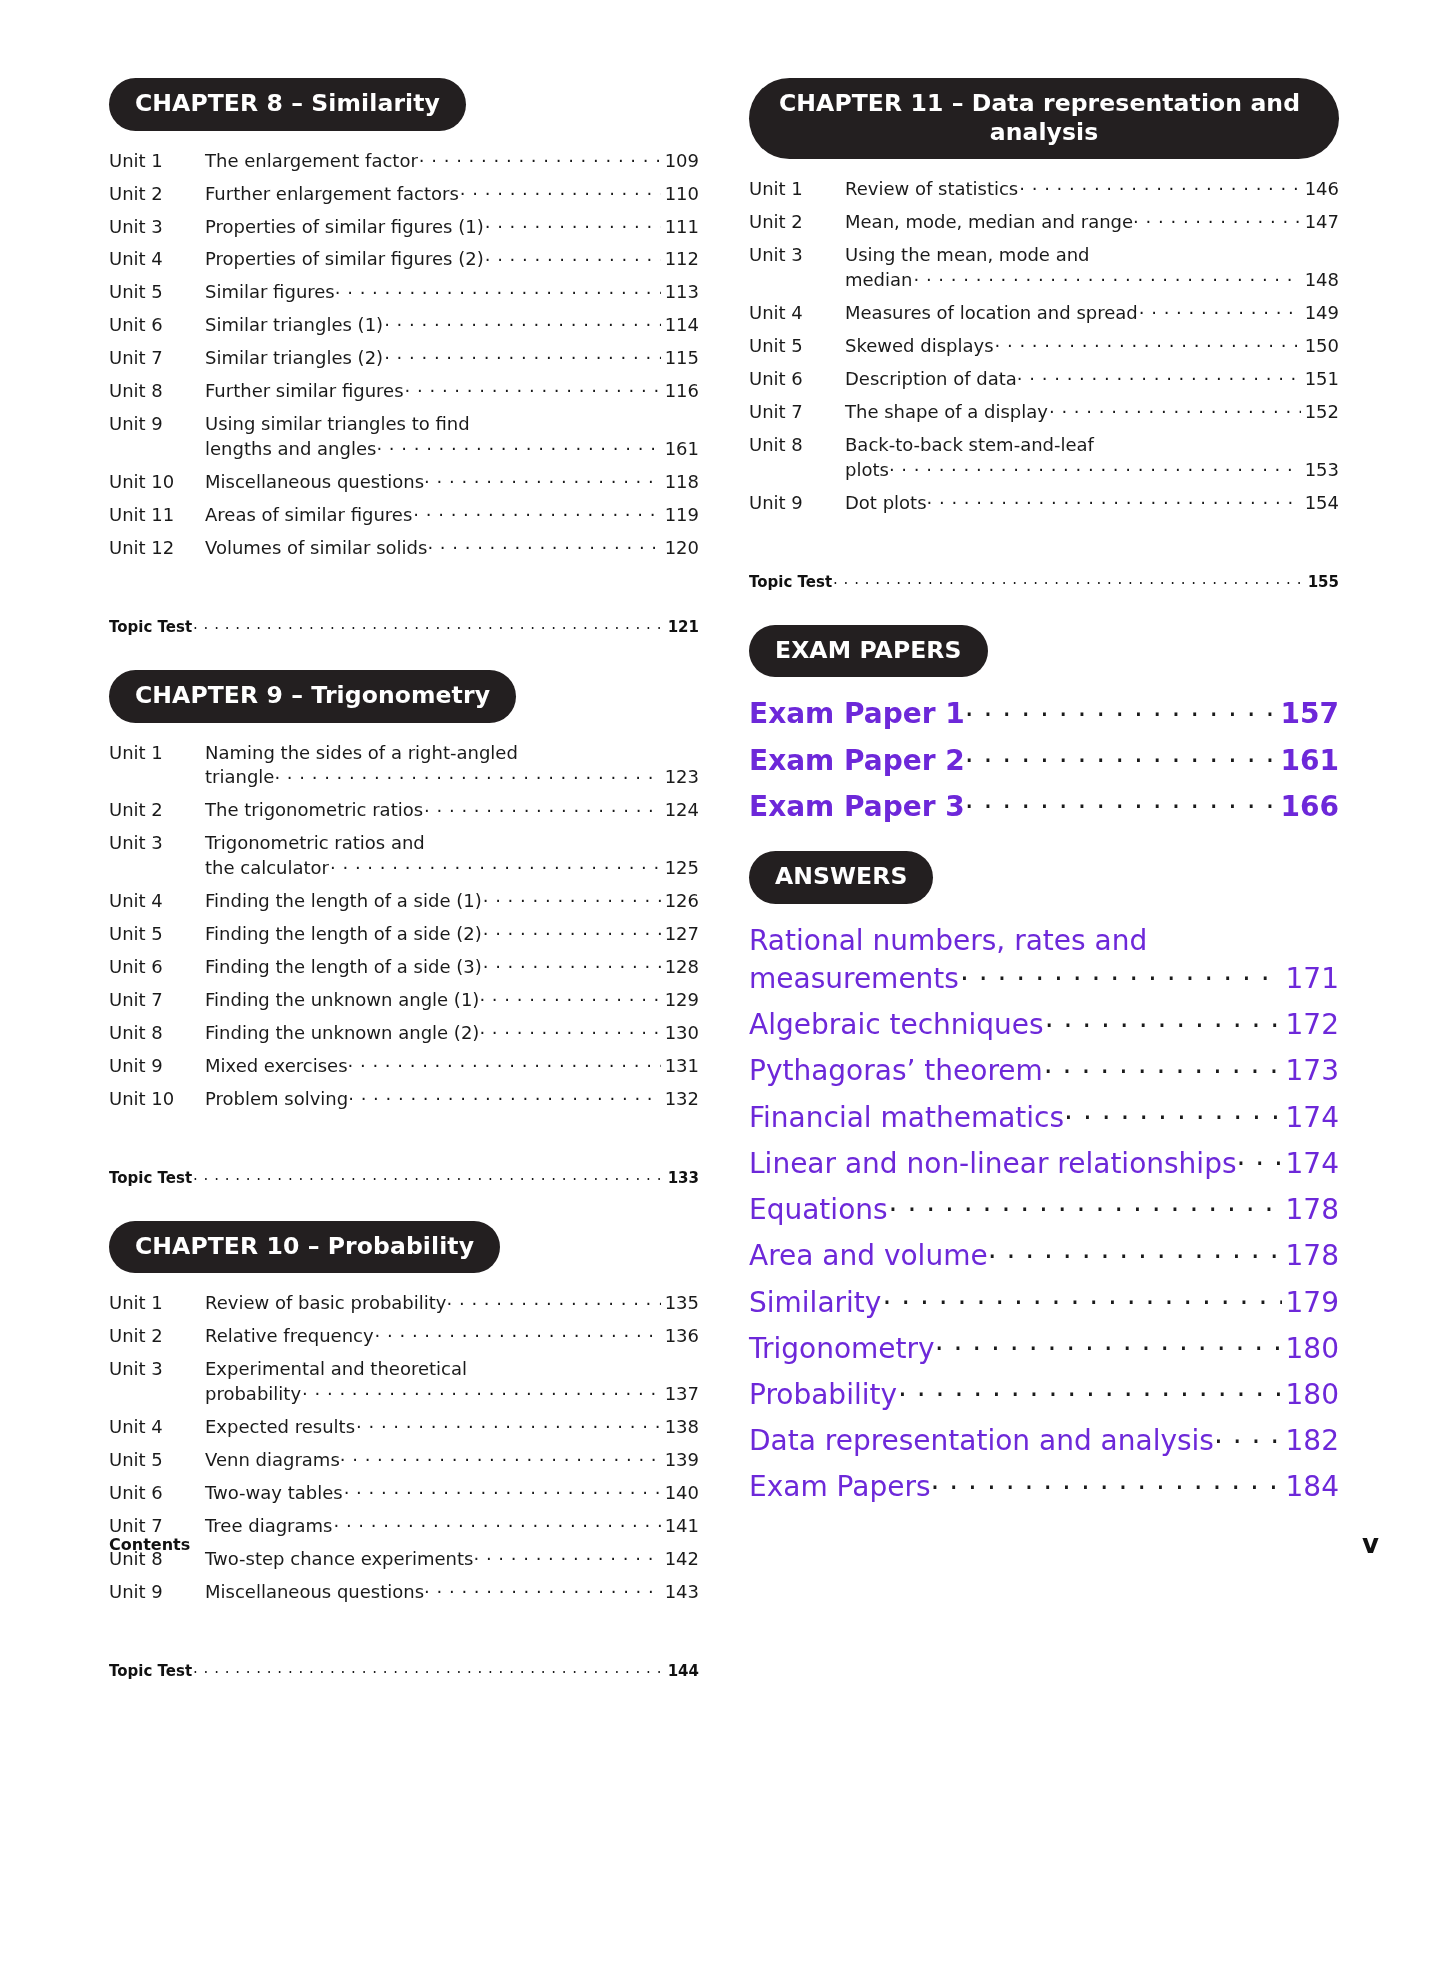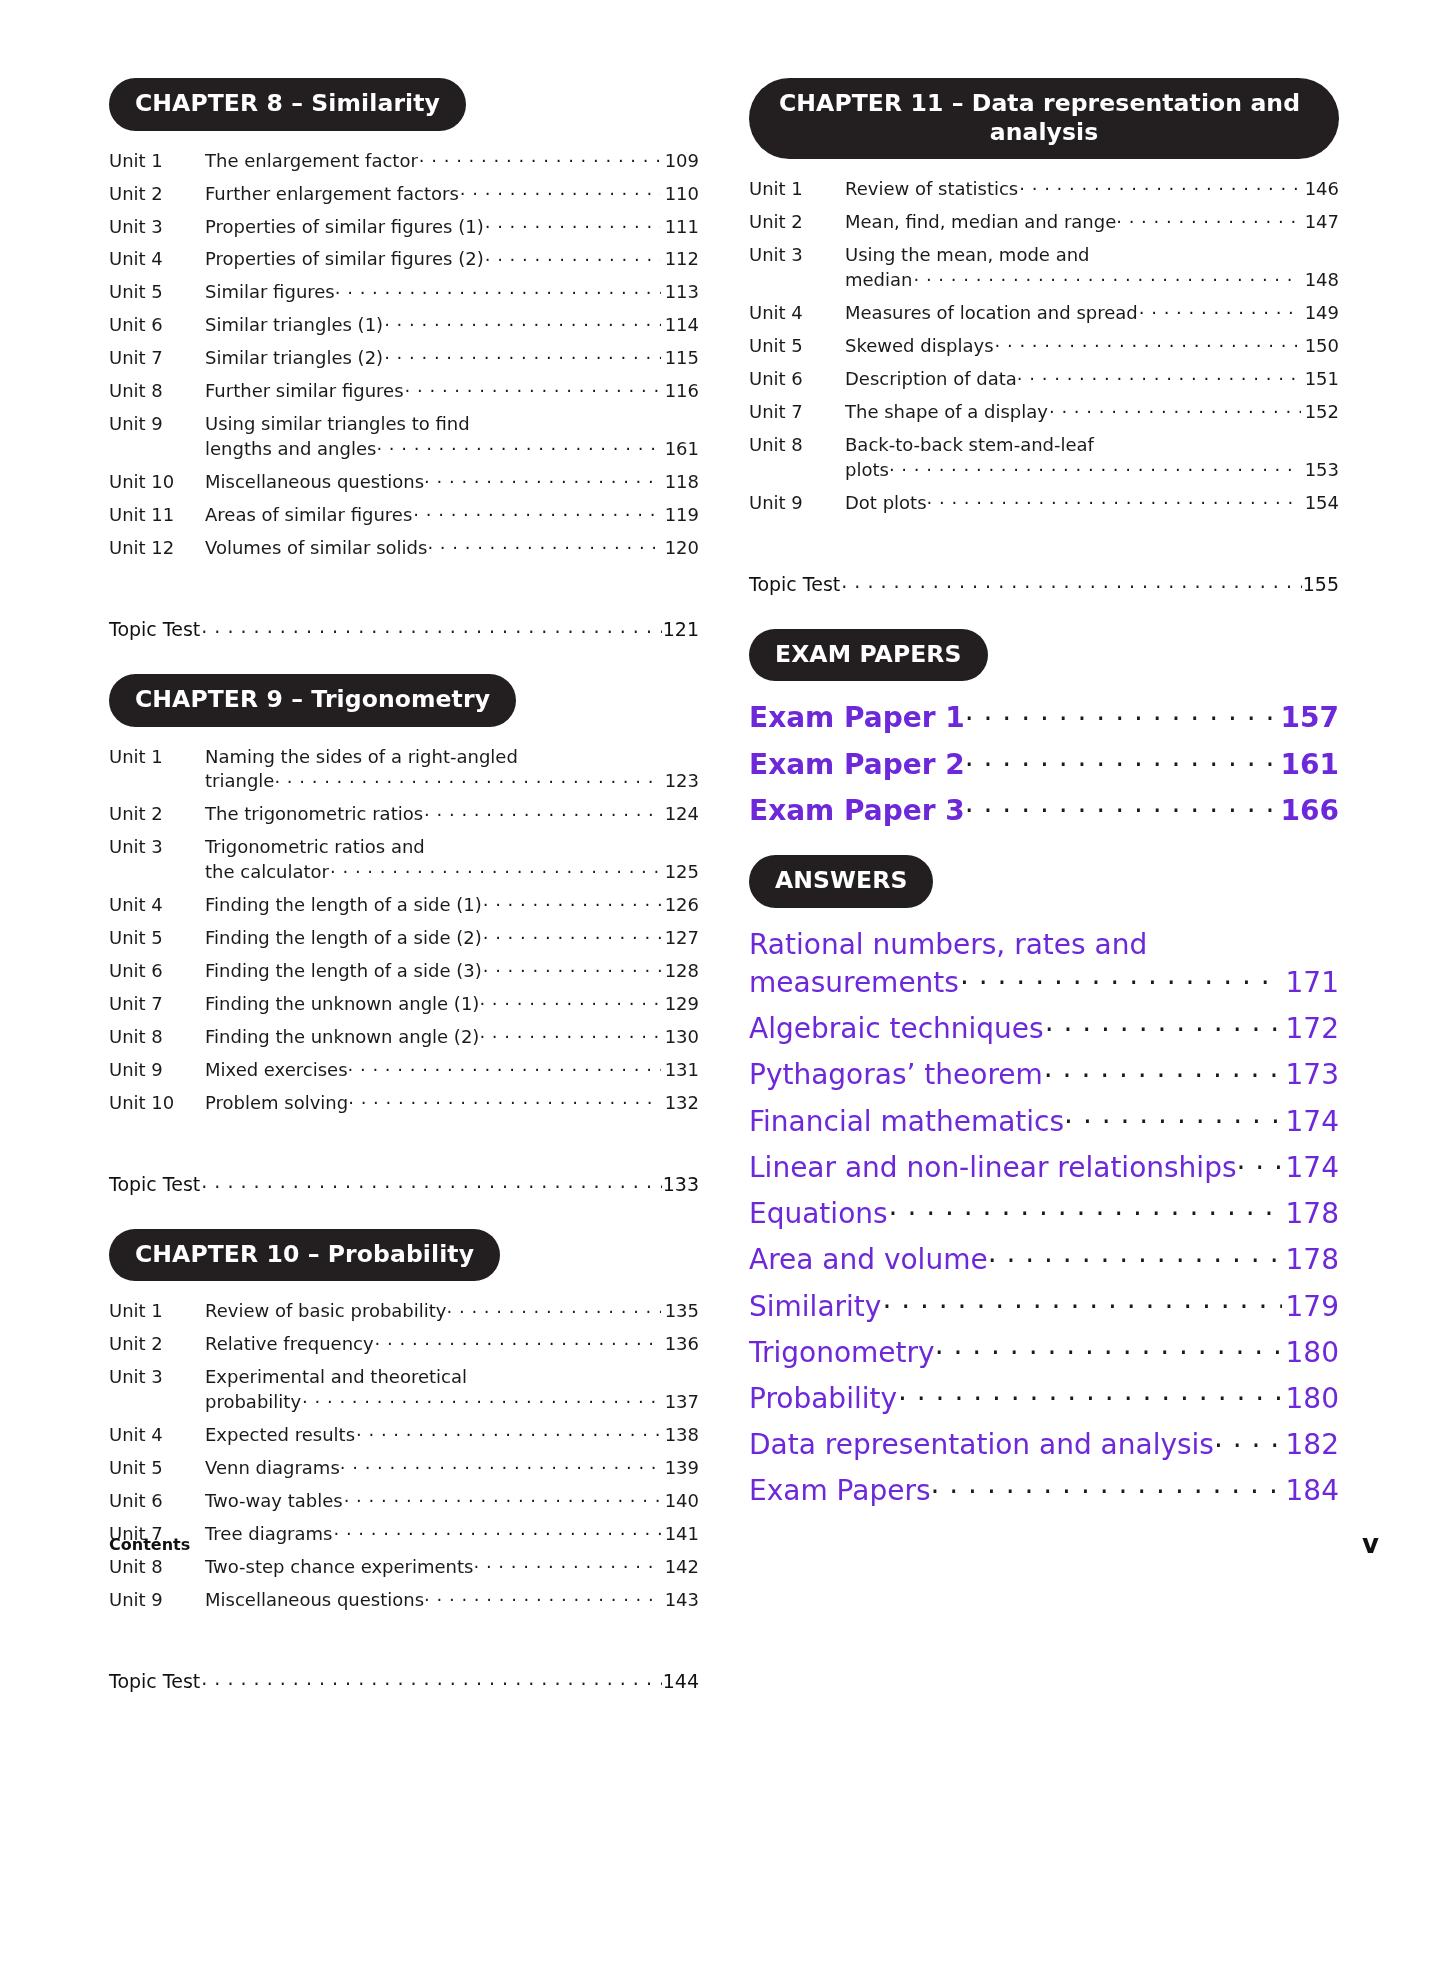--- a/index.html
+++ b/index.html
@@ -111,22 +111,22 @@
     padding-left: 3px;
     text-align: right;
   }
 
   
   .toc-line.second { margin-top: 1px; }
 
   .topic-test-row {
     display: flex;
     align-items: baseline;
-    font-size: 19px;
-    font-weight: normal;
+    font-size: 15px;
+    font-weight: bold;
     margin-top: 14px;
     margin-bottom: 2px;
     color: #111111;
   }
   .topic-test-row .toc-title { white-space: nowrap; }
   .topic-test-row .toc-dots { margin: 0 0 0 1px; }
   .topic-test-row .toc-dots::after { font-weight: normal; }
   .topic-test-row .toc-page { padding-left: 1px; margin-top: 44px; }
 
   
@@ -582,21 +582,21 @@
                 <span class="toc-dots"></span>
                 <span class="toc-page">146</span>
               </div>
             </div>
           </div>
 
           <div class="toc-row">
             <div class="toc-unit">Unit 2</div>
             <div class="toc-body">
               <div class="toc-line">
-                <span class="toc-title">Mean, find, median and range</span>
+                <span class="toc-title">Mean, mode, median and range</span>
                 <span class="toc-dots nogap"></span>
                 <span class="toc-page">147</span>
               </div>
             </div>
           </div>
 
           <div class="toc-row">
             <div class="toc-unit">Unit 3</div>
             <div class="toc-body">
               <div class="toc-line">

